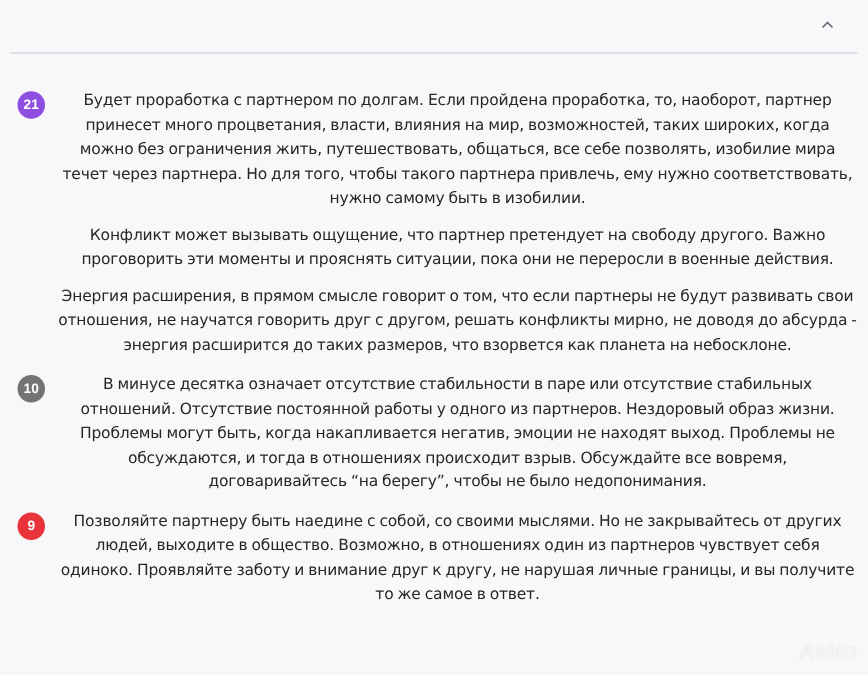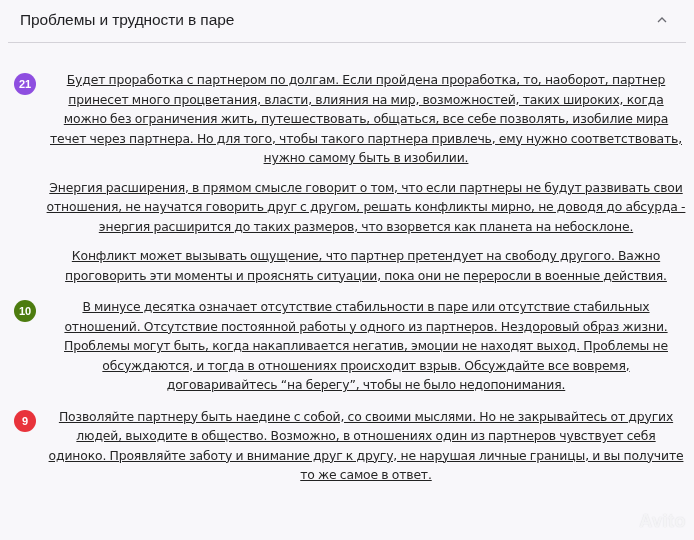--- a/index.html
+++ b/index.html
@@ -43,21 +43,20 @@
     .content {
       position: absolute;
       left: 0;
       top: 70px;
       width: 694px;
     }
     .item {
       position: relative;
       padding-left: 46px;
       padding-right: 8px;
-      text-decoration: underline;
     }
     .badge {
       position: absolute;
       left: 14px;
       top: 3px;
       width: 22px;
       height: 22px;
       border-radius: 50%;
       color: #ffffff;
       font-family: "Liberation Sans", sans-serif;
@@ -88,35 +87,34 @@
       color: rgba(255,255,255,0.75);
       text-shadow: 0 0 1px rgba(180,180,190,0.6);
       letter-spacing: 0.5px;
       text-align: right;
     }
   </style>
 </head>
 <body>
 
 <div class="header">
-  <span class="header-title">Проблемы и трудности в паре</span>
   <svg class="chevron" viewBox="0 0 12 12">
     <polyline points="2,8 6,4 10,8" fill="none" stroke="#6b6b72" stroke-width="1.3"></polyline>
   </svg>
 </div>
 
 <div class="content">
   <div class="item">
     <span class="badge" style="background:#8e4ee0;">21</span>
     <p class="para">Будет проработка с партнером по долгам. Если пройдена проработка, то, наоборот, партнер принесет много процветания, власти, влияния на мир, возможностей, таких широких, когда можно без ограничения жить, путешествовать, общаться, все себе позволять, изобилие мира течет через партнера. Но для того, чтобы такого партнера привлечь, ему нужно соответствовать, нужно самому быть в изобилии.</p>
+    <p class="para">Конфликт может вызывать ощущение, что партнер претендует на свободу другого. Важно проговорить эти моменты и прояснять ситуации, пока они не переросли в военные действия.</p>
     <p class="para">Энергия расширения, в прямом смысле говорит о том, что если партнеры не будут развивать свои отношения, не научатся говорить друг с другом, решать конфликты мирно, не доводя до абсурда - энергия расширится до таких размеров, что взорвется как планета на небосклоне.</p>
-    <p class="para">Конфликт может вызывать ощущение, что партнер претендует на свободу другого. Важно проговорить эти моменты и прояснять ситуации, пока они не переросли в военные действия.</p>
   </div>
   <div class="item">
-    <span class="badge" style="background:#4d7c0f;">10</span>
+    <span class="badge" style="background:#737373;">10</span>
     <p class="para">В минусе десятка означает отсутствие стабильности в паре или отсутствие стабильных отношений. Отсутствие постоянной работы у одного из партнеров. Нездоровый образ жизни. Проблемы могут быть, когда накапливается негатив, эмоции не находят выход. Проблемы не обсуждаются, и тогда в отношениях происходит взрыв. Обсуждайте все вовремя, договаривайтесь “на берегу”, чтобы не было недопонимания.</p>
   </div>
   <div class="item">
     <span class="badge" style="background:#e8333b;">9</span>
     <p class="para">Позволяйте партнеру быть наедине с собой, со своими мыслями. Но не закрывайтесь от других людей, выходите в общество. Возможно, в отношениях один из партнеров чувствует себя одиноко. Проявляйте заботу и внимание друг к другу, не нарушая личные границы, и вы получите то же самое в ответ.</p>
   </div>
 </div>
 
 <div class="watermark">Avito</div>
 

